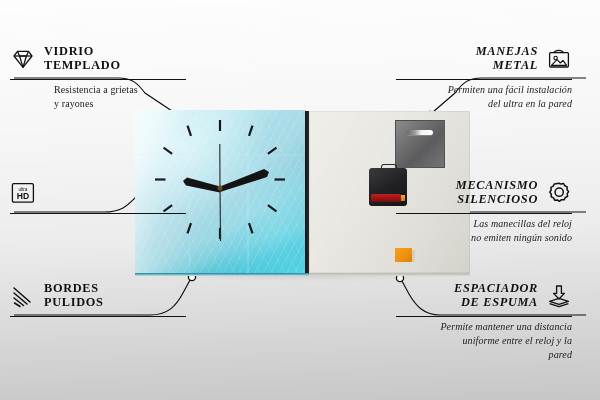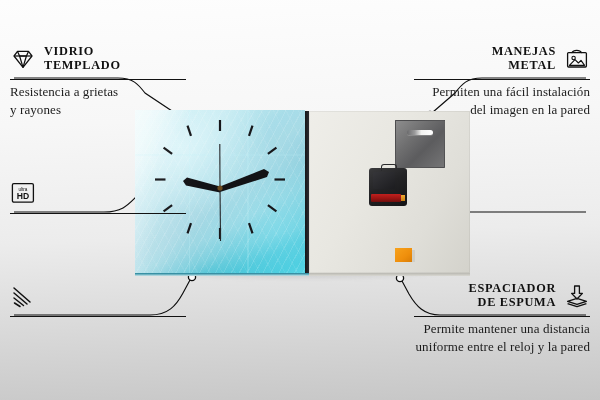--- a/index.html
+++ b/index.html
@@ -38,21 +38,21 @@
     stroke: #0d0d0d;
     stroke-width: 1.3;
   }
 
   
   .feature {
     position: absolute;
     width: 176px;
   }
   .feature.left  { left: 10px;  text-align: left; }
-  .feature.right { right: 10px; text-align: right; }
+  .feature.right { right: 28px; text-align: right; font-style: italic; }
 
   .feat-head {
     display: flex;
     align-items: center;
     gap: 8px;
     min-height: 34px;
   }
   .feature.right .feat-head {
     flex-direction: row-reverse;
   }
@@ -77,26 +77,27 @@
   }
   .feat-icon svg { display: block; }
 
   .feat-rule {
     height: 0;
     border-top: 1px solid #121212;
     margin-top: 3px;
   }
   .feat-desc {
     font-family: "Liberation Serif", serif;
-    font-size: 13px;
+    font-size: 10px;
     line-height: 1.42;
     color: #1b1b1b;
     margin-top: 3px;
     white-space: pre-line;
     letter-spacing: 0.1px;
+    margin-left: 44px;
   }
 
   
   #product {
     position: absolute;
     left: 133px;
     top: 109px;
     width: 337px;
     height: 165px;
   }
@@ -393,42 +394,63 @@
       <span class="feat-icon">
         <svg width="26" height="24" viewBox="0 0 26 24">
           <g stroke="#111" stroke-width="1.5" stroke-linecap="round" fill="none">
             <path d="M4 4 L20 18"></path>
             <path d="M4 9 L17 20"></path>
             <path d="M4 14 L13.5 21.5"></path>
             <path d="M4.5 19 L10 22.5"></path>
           </g>
         </svg>
       </span>
+      <span class="feat-title">BORDES
+PULIDOS</span>
     </div>
     <div class="feat-rule"></div>
   </div>
 
   <div class="feature right" style="top:42px">
     <div class="feat-head">
       <span class="feat-icon">
         <svg width="26" height="24" viewBox="0 0 26 24">
           <path d="M8 5.6 C9.4 2.6 16 2.6 17.4 5.6" fill="none" stroke="#111" stroke-width="1.25" stroke-linecap="round"></path>
           <rect x="3.6" y="5.6" width="18.8" height="14.4" rx="1" fill="none" stroke="#111" stroke-width="1.3"></rect>
           <circle cx="9.6" cy="11" r="1.7" fill="none" stroke="#111" stroke-width="1.1"></circle>
           <path d="M5.4 18.4 L11 12.6 L14.4 16 L17 13.4 L20.6 18.4 Z" fill="none" stroke="#111" stroke-width="1.15" stroke-linejoin="round"></path>
         </svg>
       </span>
       <span class="feat-title">MANEJAS
 METAL</span>
     </div>
     <div class="feat-rule"></div>
     <div class="feat-desc">Permiten una fácil instalación
-del imagen en la pared</div>
-  </div>
-
+del ultra en la pared</div>
+  </div>
+
+  <div class="feature right" style="top:176px">
+    <div class="feat-head">
+      <span class="feat-icon">
+        <svg width="26" height="25" viewBox="0 0 26 25">
+          <g fill="none" stroke="#111" stroke-width="1.5" stroke-linejoin="round">
+            <path d="M13 2.2 L15.1 3.1 L17.6 2.5 L18.8 4.8 L21.2 5.9 L21 8.5 L22.6 10.6 L21.2 12.7
+                     L21.6 15.3 L19.3 16.5 L18.1 18.8 L15.5 18.7 L13.4 20.3 L11.3 18.9 L8.7 19.2
+                     L7.5 16.9 L5.2 15.8 L5.3 13.2 L3.8 11.1 L5.2 9 L4.9 6.4 L7.2 5.2 L8.4 2.9 Z"></path>
+            <circle cx="13.2" cy="11.2" r="4.1"></circle>
+          </g>
+        </svg>
+      </span>
+      <span class="feat-title">MECANISMO
+SILENCIOSO</span>
+    </div>
+    <div class="feat-rule"></div>
+    <div class="feat-desc">Las manecillas del reloj
+no emiten ningún sonido</div>
+  </div>
 
   <div class="feature right" style="top:279px">
     <div class="feat-head">
       <span class="feat-icon">
         <svg width="26" height="24" viewBox="0 0 26 24">
           <path d="M10.6 2 L15.4 2 L15.4 9.4 L18.4 9.4 L13 15 L7.6 9.4 L10.6 9.4 Z" fill="none" stroke="#111" stroke-width="1.3" stroke-linejoin="round"></path>
           <path d="M13 14.4 L22.4 17.4 L13 20.4 L3.6 17.4 Z" fill="none" stroke="#111" stroke-width="1.3" stroke-linejoin="round"></path>
           <path d="M3.6 19.6 L13 22.6 L22.4 19.6" fill="none" stroke="#111" stroke-width="1.3" stroke-linejoin="round"></path>
         </svg>
       </span>

